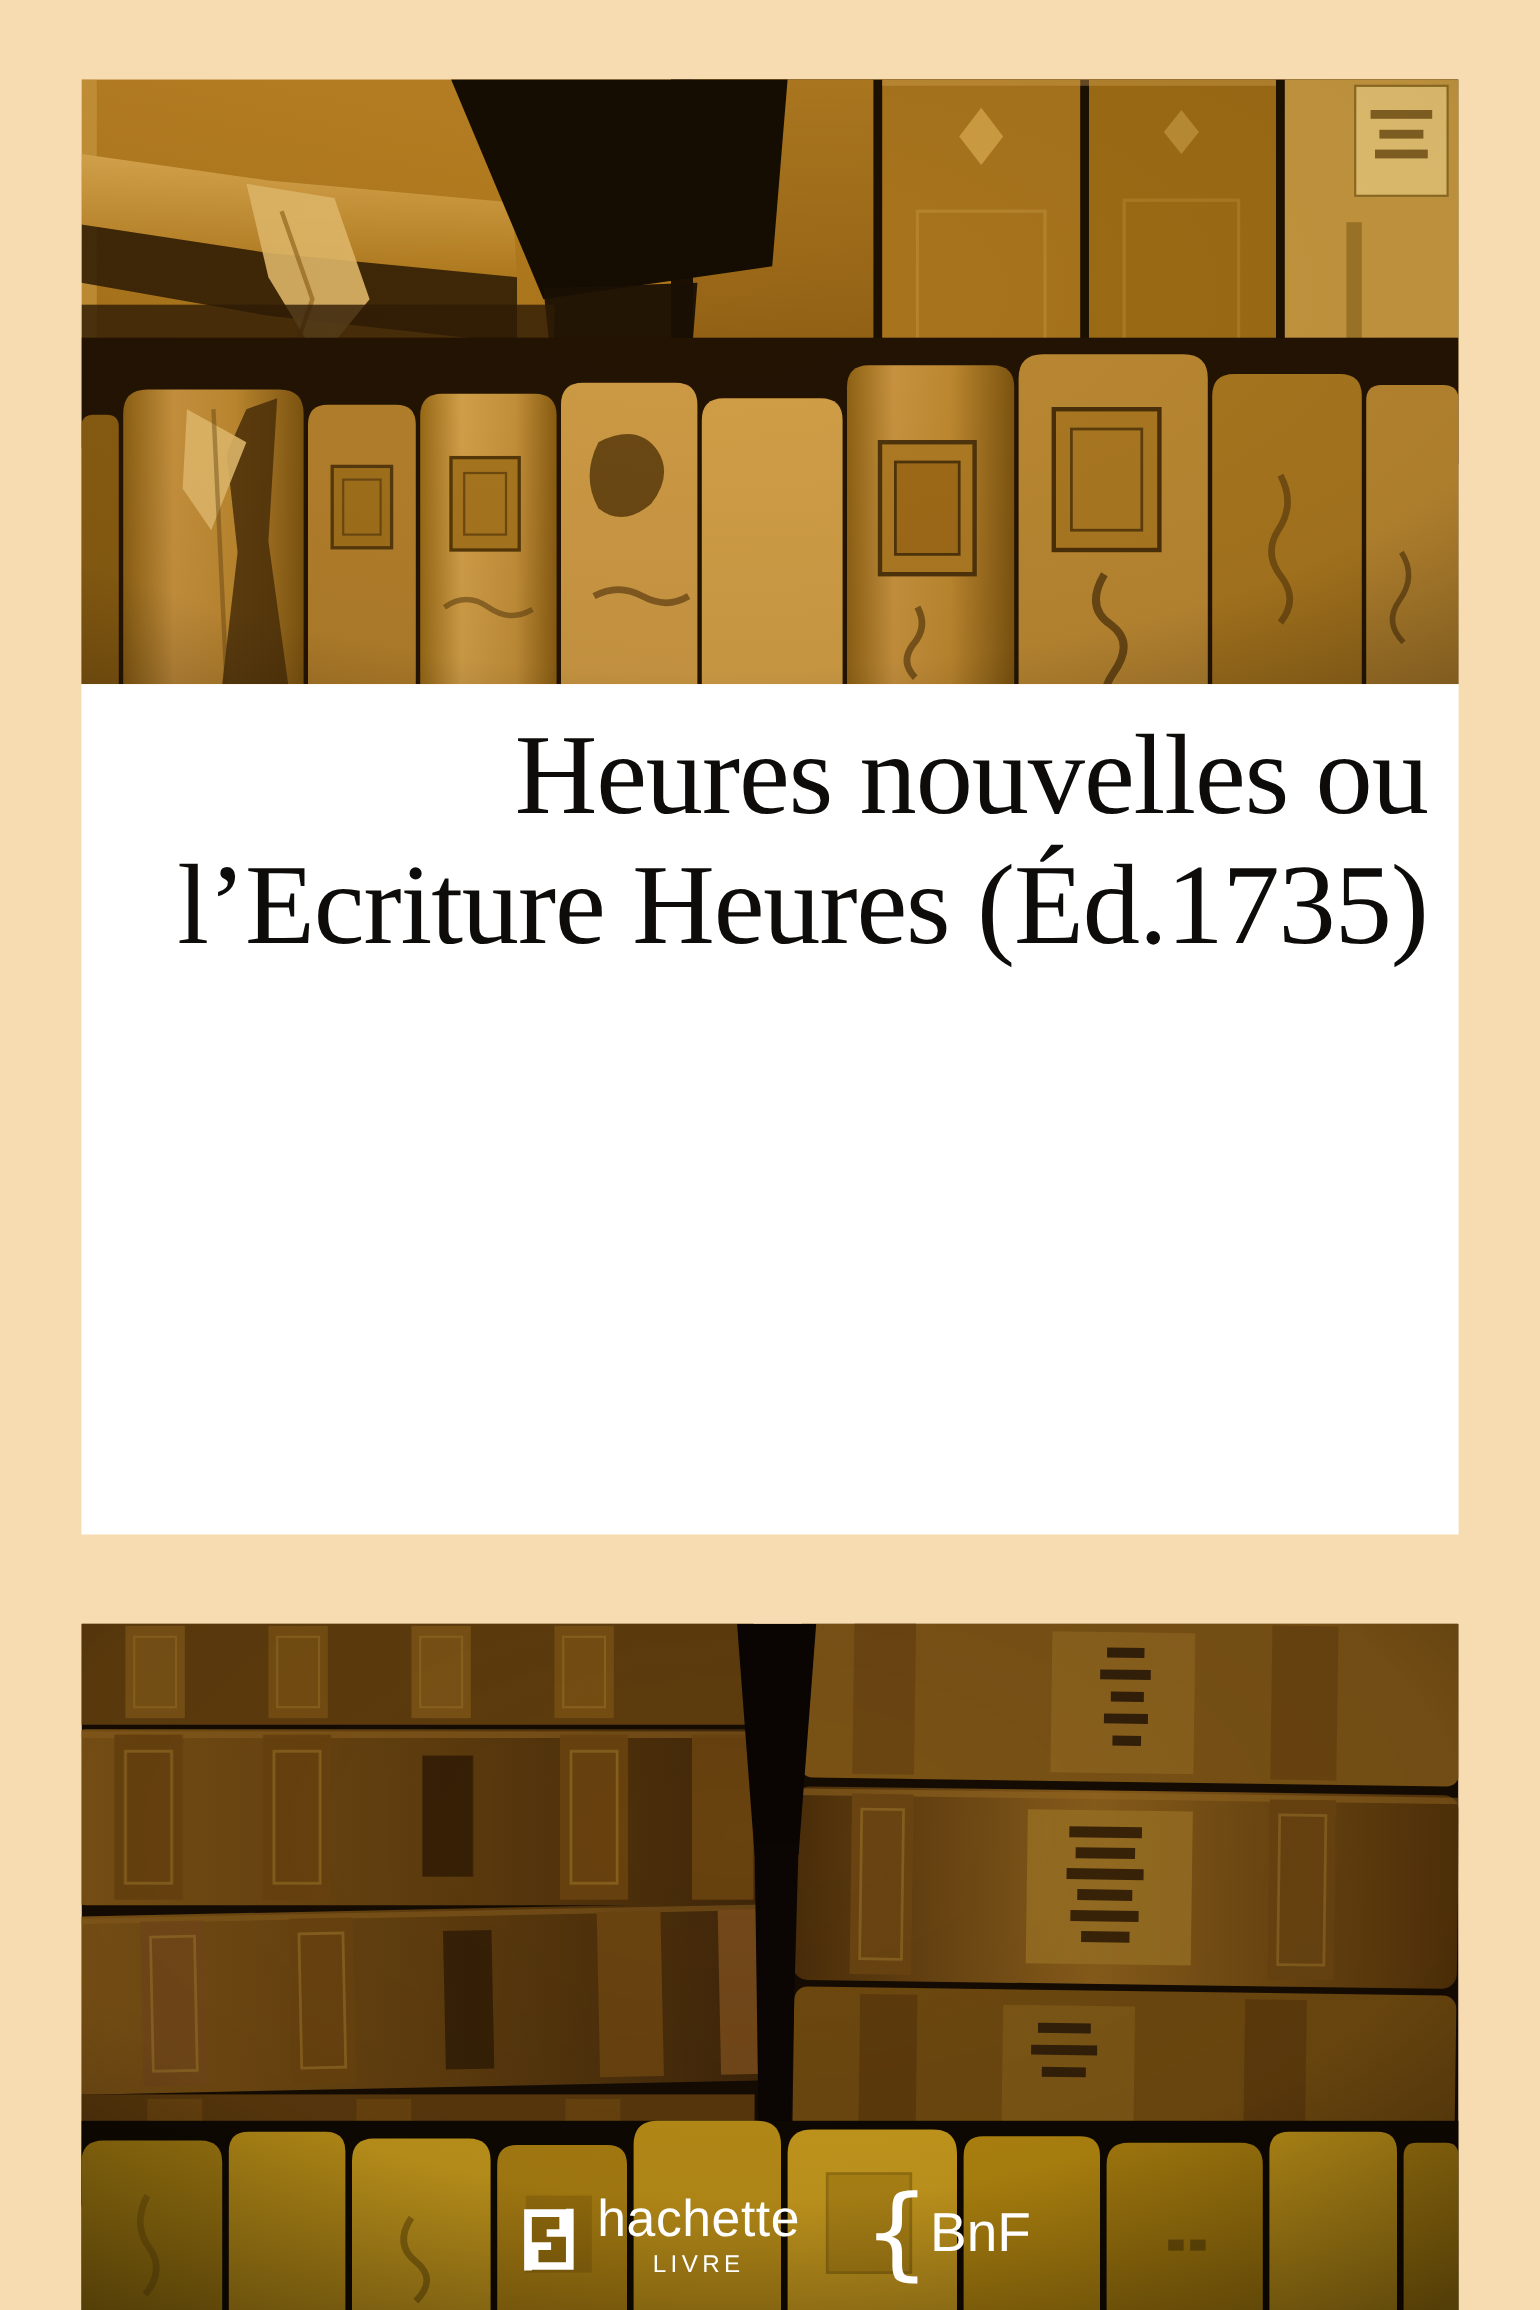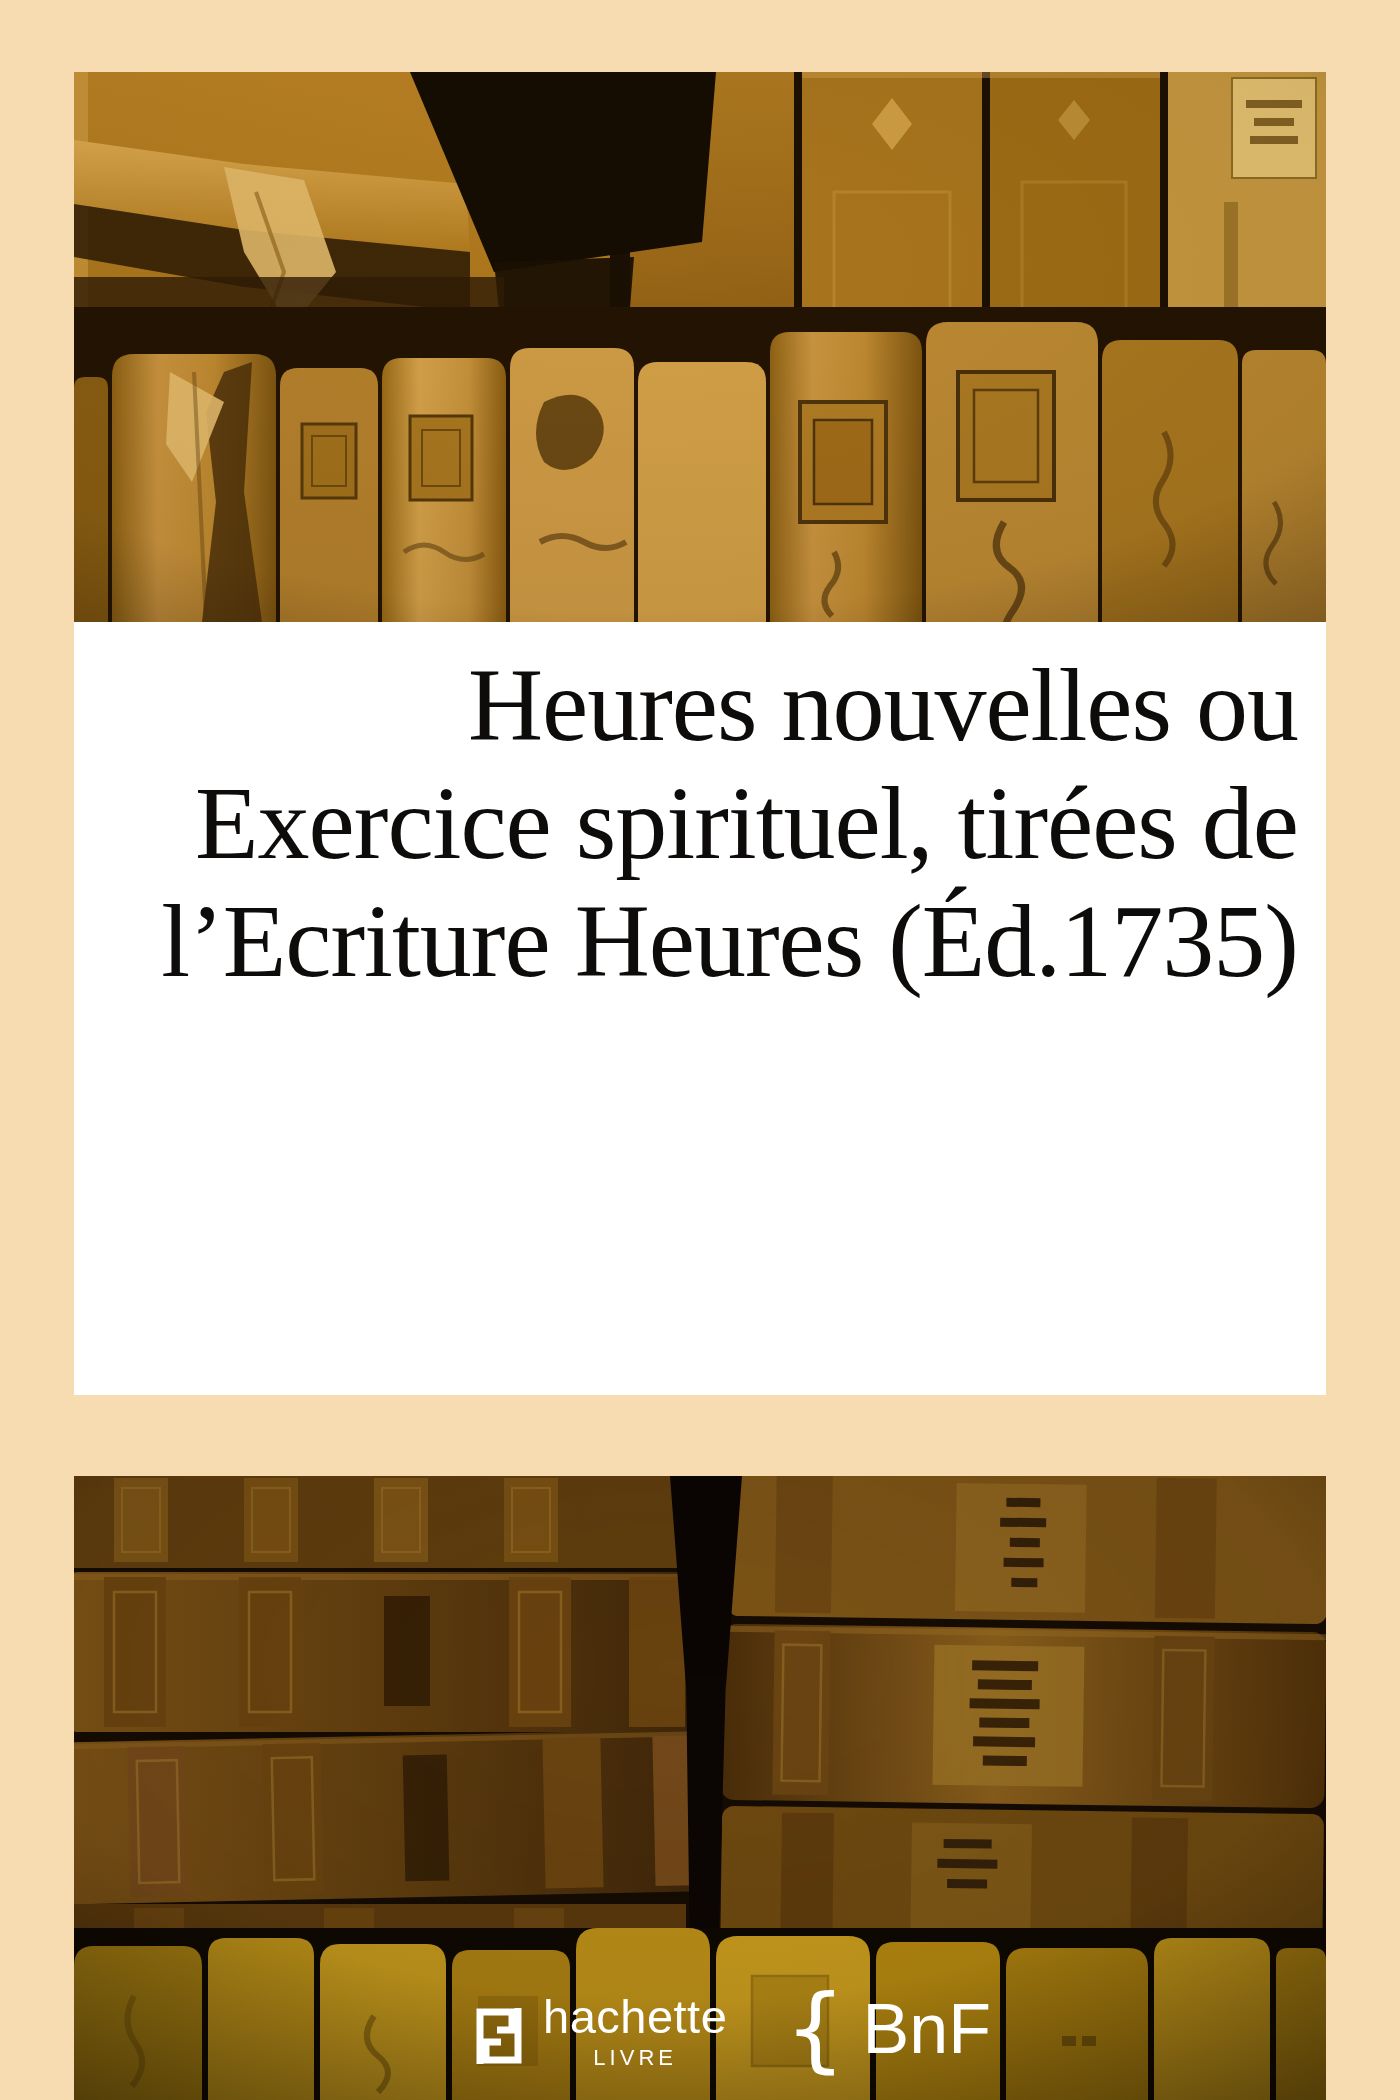--- a/index.html
+++ b/index.html
@@ -59,22 +59,22 @@
     position:absolute;left:712px;top:512px;
     display:flex;align-items:flex-start;
     color:var(--logo-text);
   }
   .bnf-brace{
     font-family:"DejaVu Sans",sans-serif;
     font-size:92px;line-height:84px;font-weight:400;
     transform:scaleX(1.05);
   }
   .bnf-name{
-    margin-left:18px;
-    font-size:70px;line-height:82px;font-weight:500;letter-spacing:0;
+    margin-left:1px;
+    font-size:50px;line-height:82px;font-weight:500;letter-spacing:0;
   }
 </style>
 </head>
 <body>
 
 <div class="cover">
 
   <div class="photo photo-top" title="shelf-of-antique-parchment-book-spines">
     <svg viewBox="0 0 1252 550" preserveAspectRatio="none">
       <defs>
@@ -186,21 +186,20 @@
         <path d="M1200 430 q14 22 -2 44 q-14 20 4 38" stroke="#4a2e08" stroke-width="5" fill="none" opacity="0.6"></path>
       </g>
 
       <rect x="0" y="0" width="1252" height="550" fill="url(#tgVig)"></rect>
     </svg>
   </div>
 
   <div class="title-band">
     <h1 class="book-title">
       <span class="line">Heures nouvelles ou</span>
-      <span class="line">Exercice spirituel, tirées de</span>
       <span class="line">l’Ecriture Heures (Éd.1735)</span>
     </h1>
   </div>
 
   <div class="photo photo-bottom" title="stacked-antique-leather-books">
     <svg viewBox="0 0 1252 633" preserveAspectRatio="none">
       <defs>
         <linearGradient id="gbRow" x1="0" y1="0" x2="1" y2="0">
           <stop offset="0" stop-color="#7d5316"></stop>
           <stop offset="0.55" stop-color="#5e3c0e"></stop>

